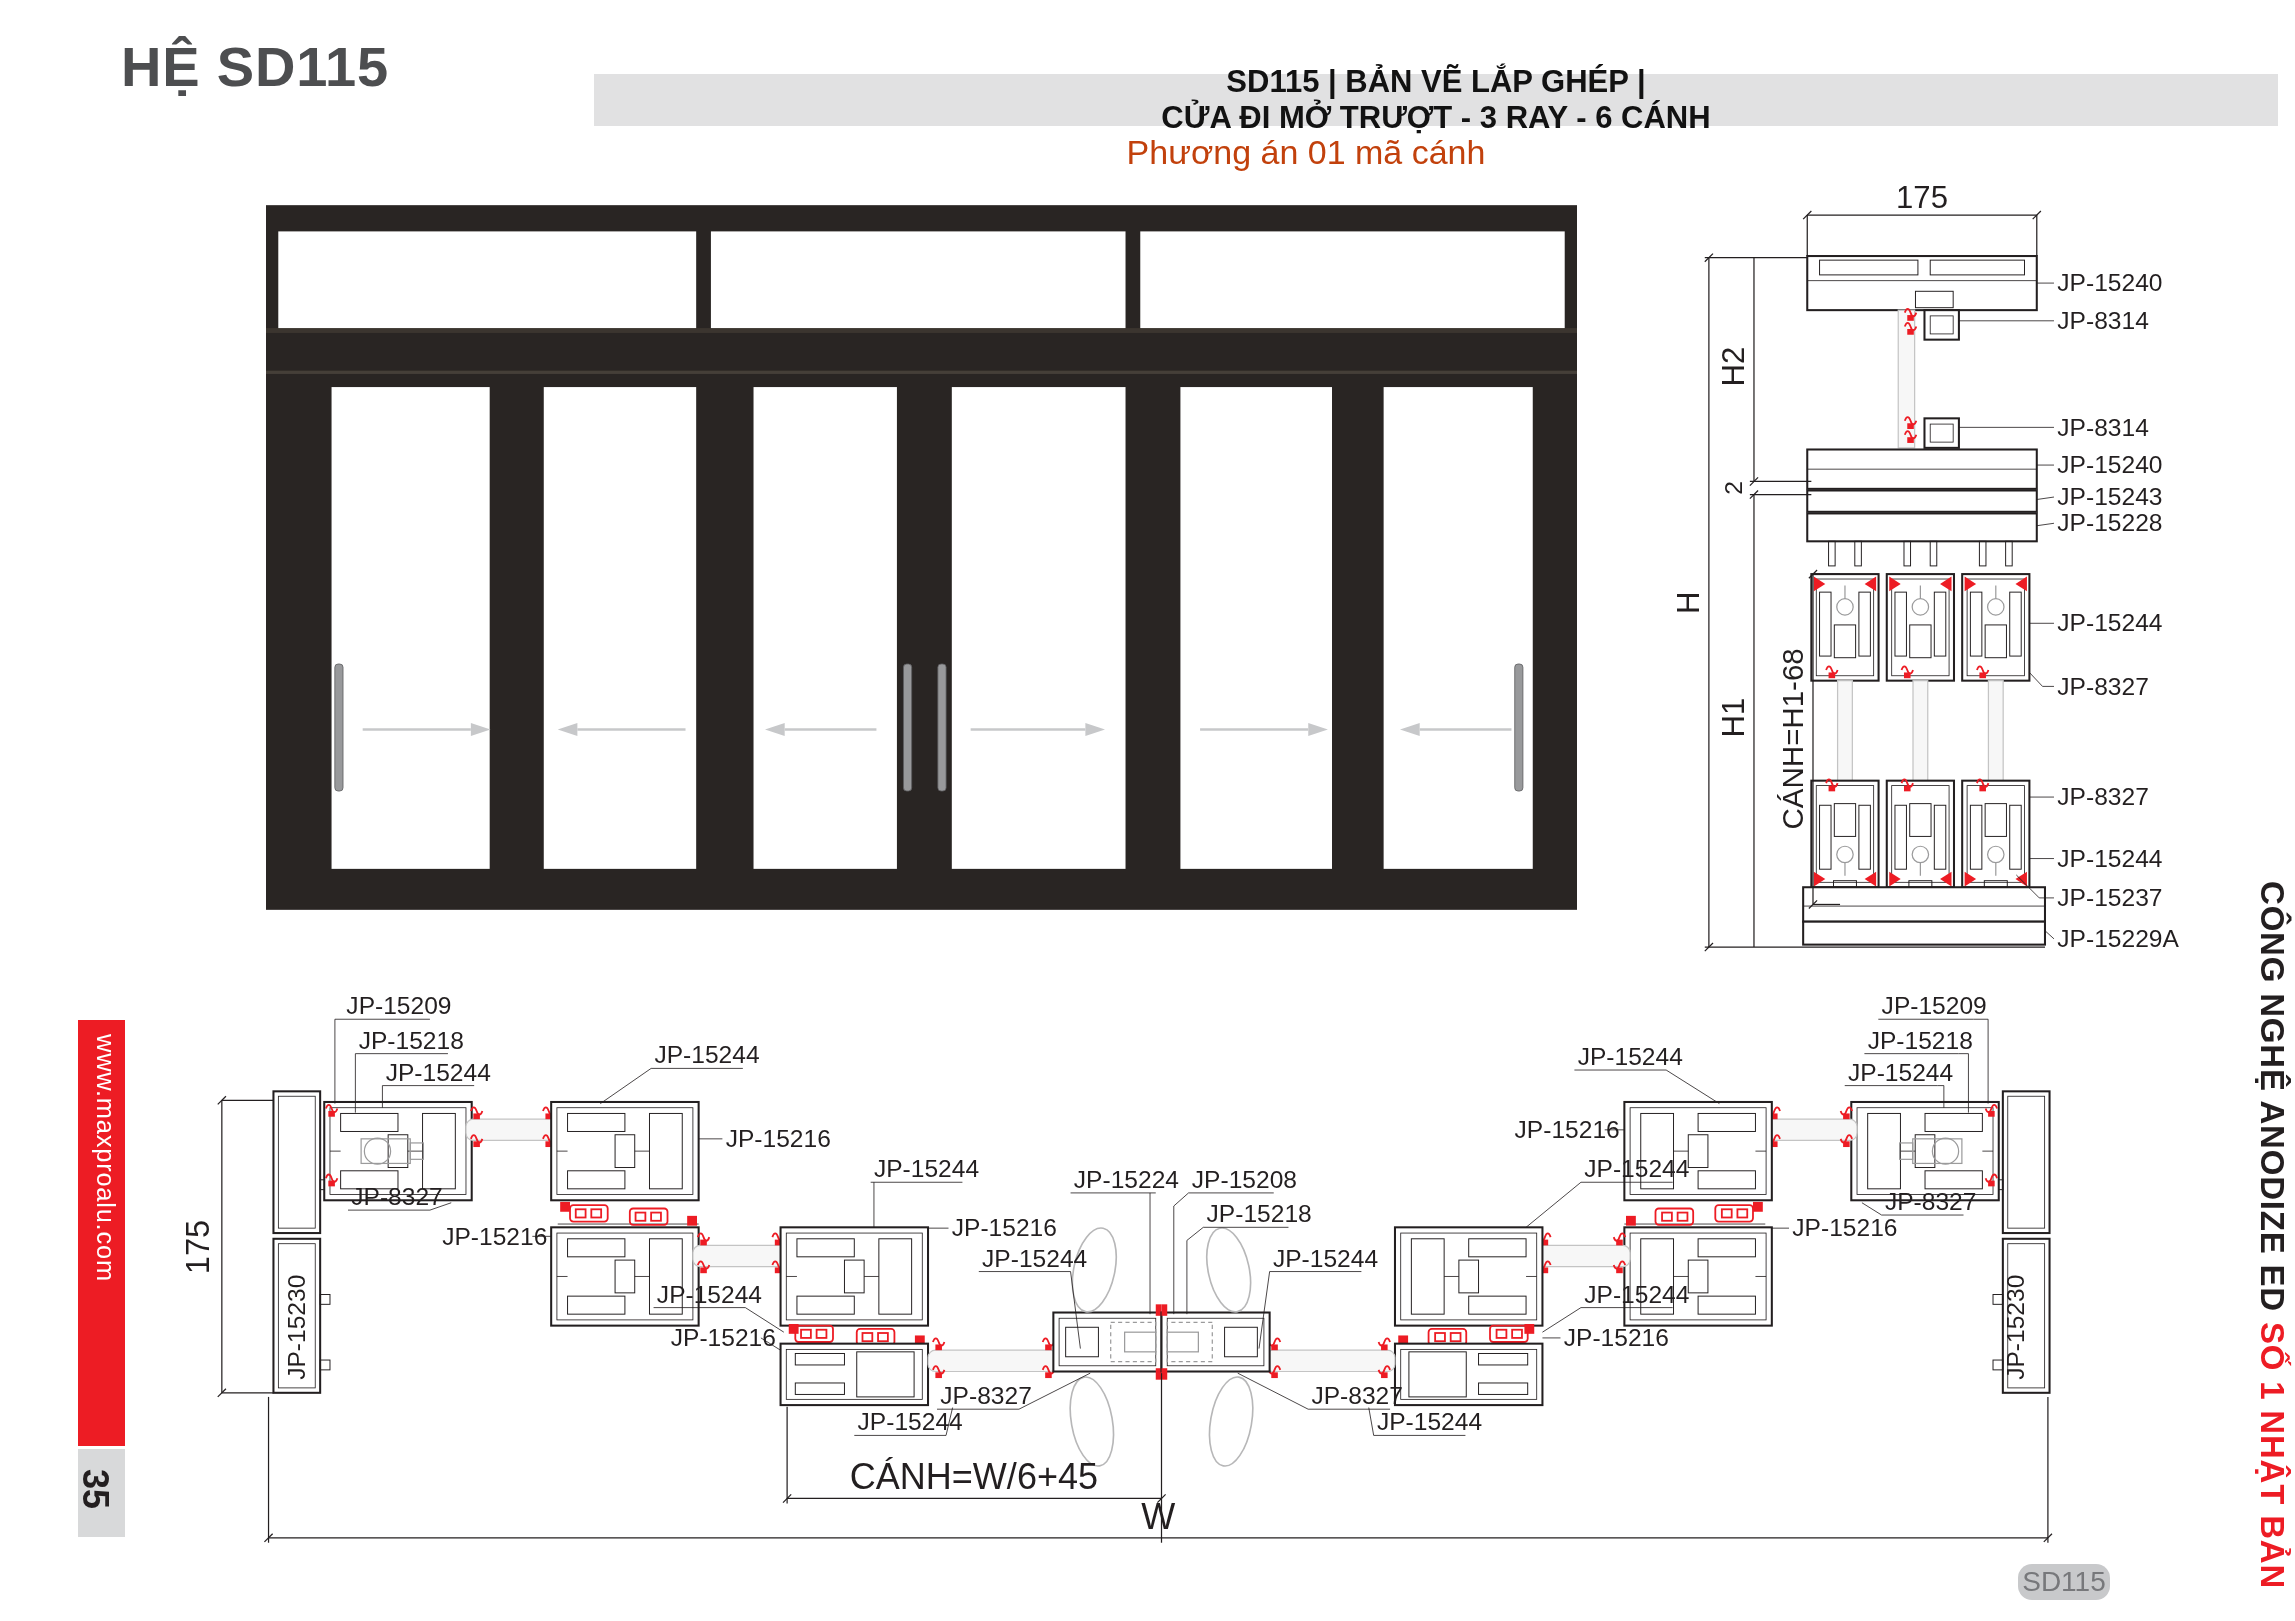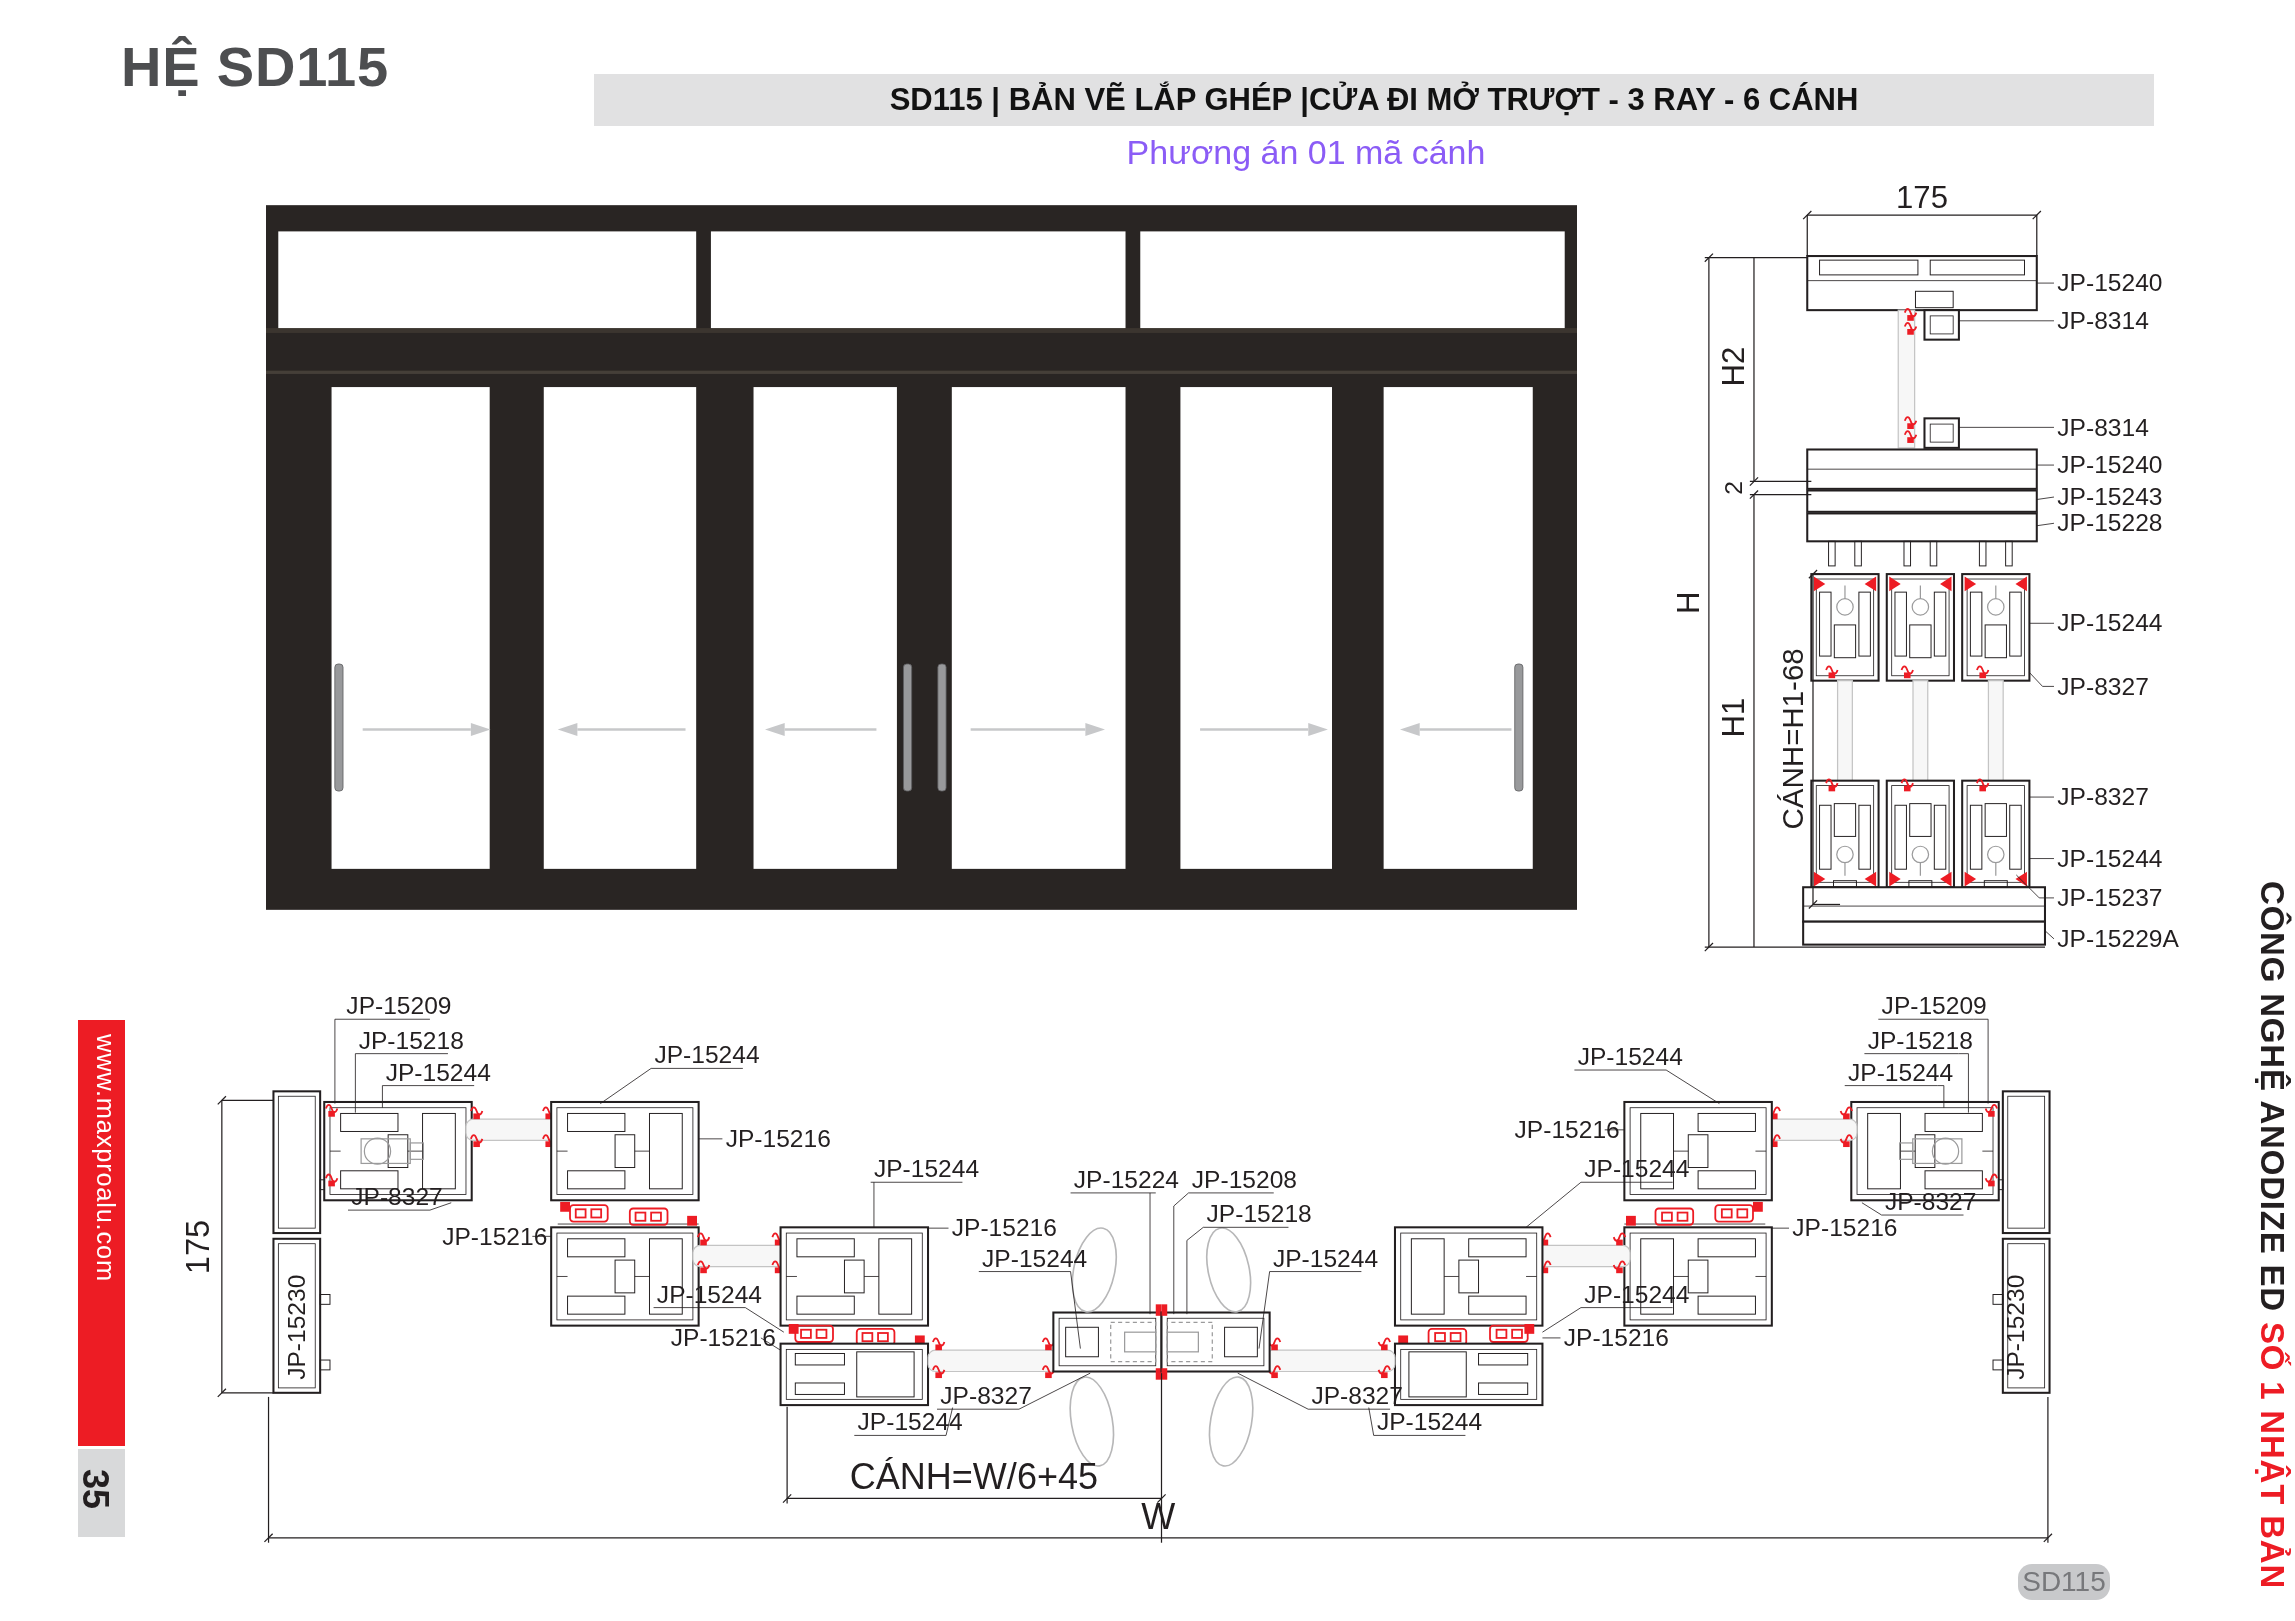--- a/index.html
+++ b/index.html
@@ -1,24 +1,24 @@
 <!DOCTYPE html>
 <html style="font-size:13px"><head>
 <meta charset="utf-8">
 <style>
   html,body{margin:0;padding:0;background:#fff;}
   #page{position:relative;width:2295px;height:1622px;background:#fff;overflow:hidden;
         font-family:"Liberation Sans",sans-serif;color:#231f20;}
   .abs{position:absolute;}
   #sys-title{left:75px;top:34px;font-size:56px;font-weight:bold;color:#4d4e50;letter-spacing:0.8px;margin-left:46px;}
-  #header-bar{left:594px;top:74px;width:1560px;height:52px;background:#e1e1e2;
-              display:flex;align-items:center;justify-content:center;font-size:31px;color:#121212;}
+  #header-bar{left:594px;top:74px;width:1684px;height:52px;background:#e1e1e2;
+              display:flex;align-items:center;justify-content:center;font-size:31px;color:#121212;flex-direction:column;}
   #header-bar .pre{font-weight:600;}
   #header-bar .emp{font-weight:800;}
-  #subtitle{left:594px;top:133px;width:1424px;text-align:center;font-size:34px;color:#8b5cf6;}
+  #subtitle{left:594px;top:133px;width:1424px;text-align:center;font-size:34px;color:#c2410c;}
   #side-note{left:2291px;top:881px;transform:rotate(90deg);transform-origin:top left;
              white-space:nowrap;font-size:33px;font-weight:800;letter-spacing:0.8px;}
   #side-note .red{color:#ed1c24;}
   #web-bar{left:78px;top:1020px;width:47px;height:426px;background:#ed1c24;}
   #web-text{left:120px;top:1034px;transform:rotate(90deg);transform-origin:top left;
             white-space:nowrap;color:#fff;font-size:25.4px;font-weight:300;letter-spacing:0.8px;}
   #page-tab{left:78px;top:1449px;width:47px;height:88px;background:#d8d9da;}
   #page-num{left:116px;top:1469px;transform:rotate(90deg);transform-origin:top left;
             font-size:36px;font-weight:bold;color:#231f20;}
   #footer-badge{left:2018px;top:1564px;width:92px;height:36px;background:#c8c9cb;

